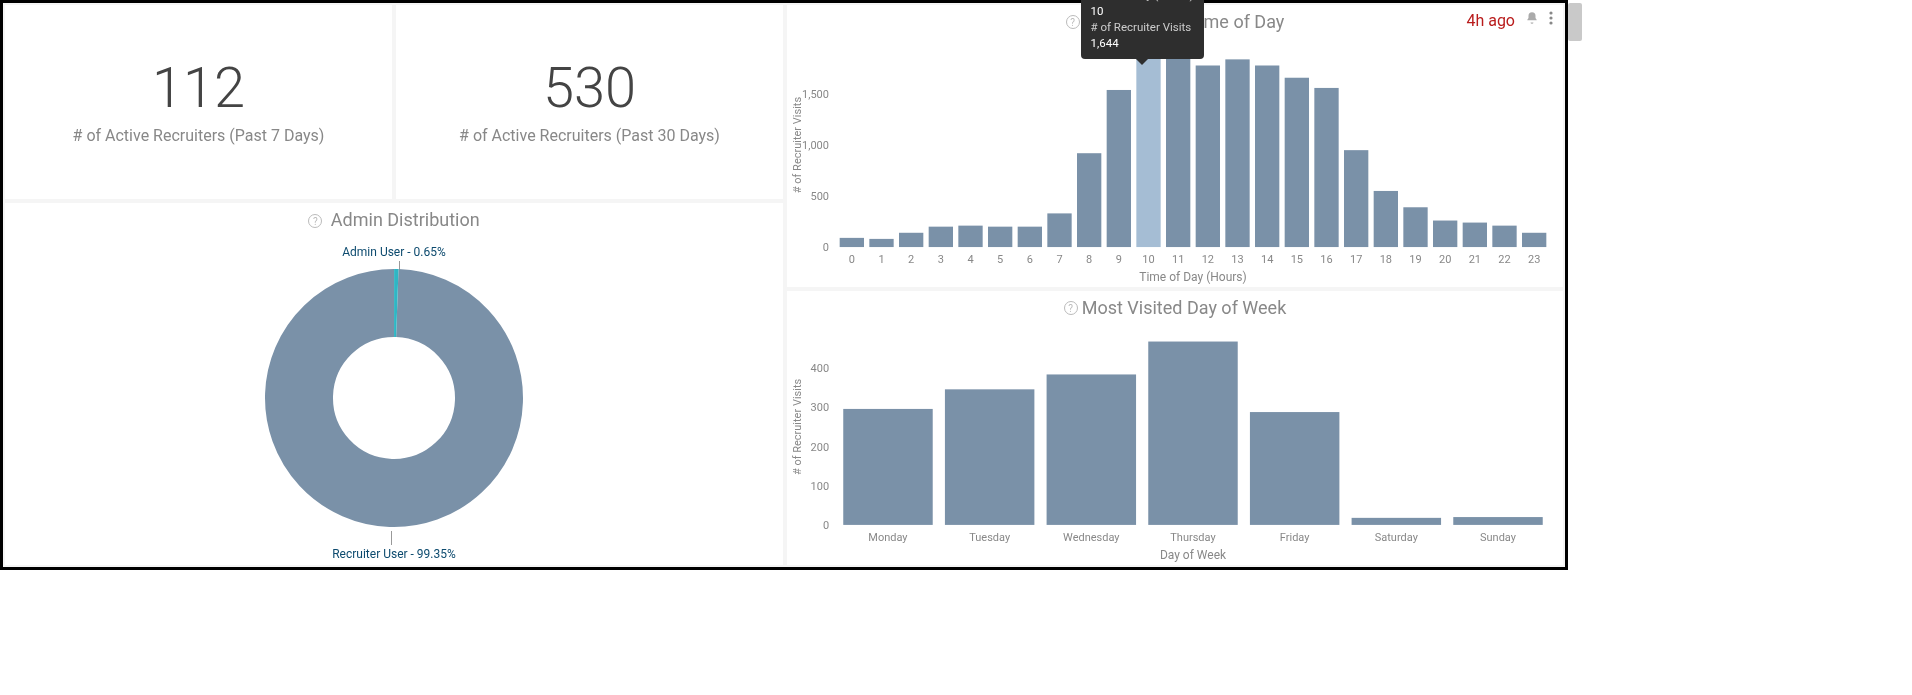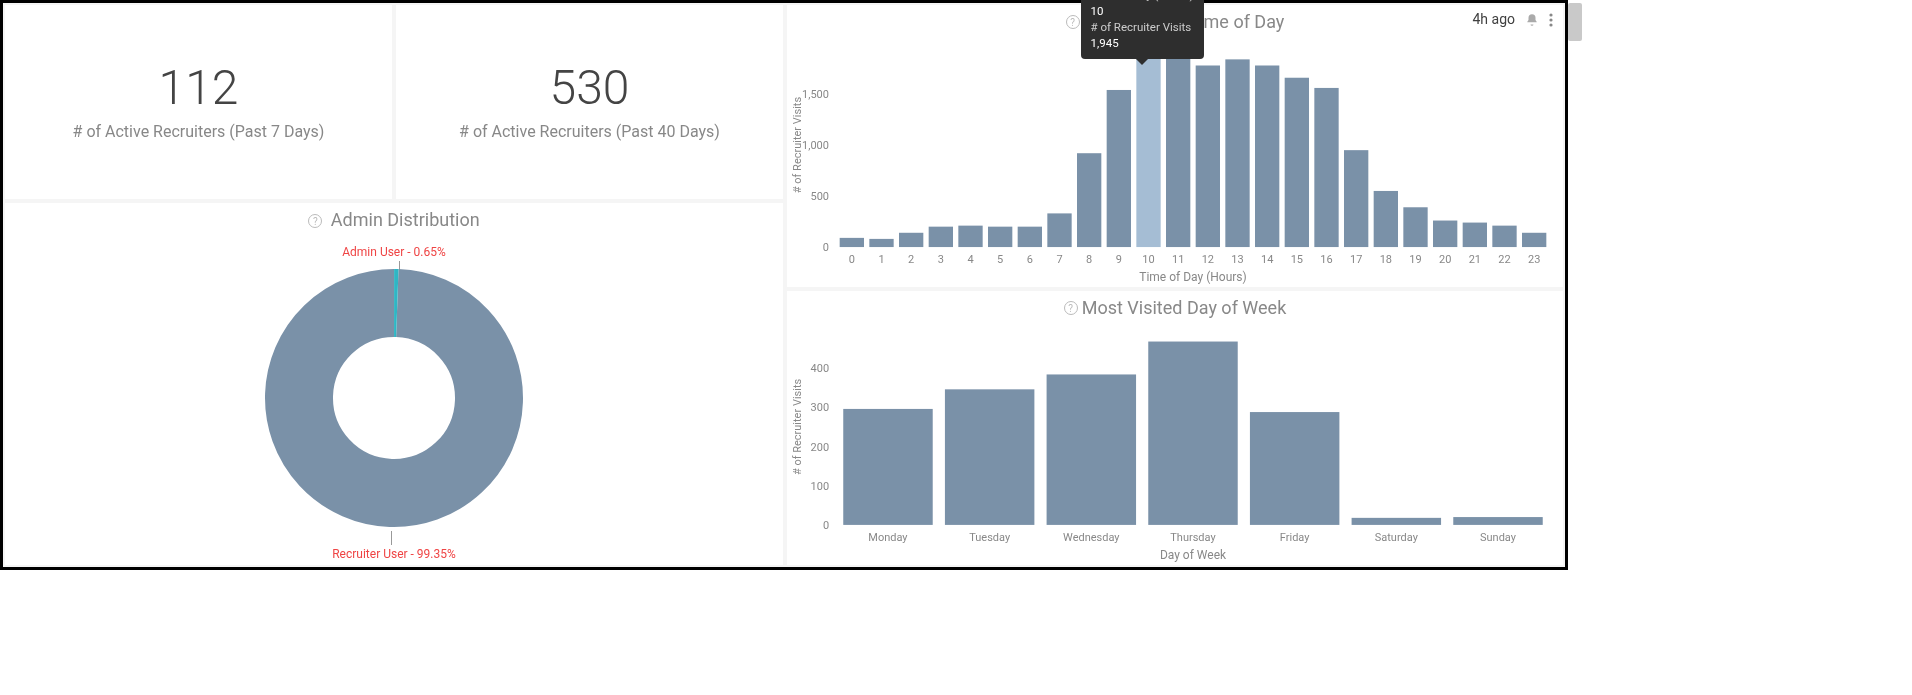--- a/index.html
+++ b/index.html
@@ -34,21 +34,21 @@
   .kpi-card {
     flex: 1;
     background: #fff;
     margin: 2px;
     display: flex;
     flex-direction: column;
     align-items: center;
     justify-content: center;
   }
   .kpi-value {
-    font-size: 48px;
+    font-size: 56px;
     font-weight: 300;
     color: #444;
     line-height: 1;
   }
   .kpi-label {
     font-size: 16px;
     color: #888;
     margin-top: 10px;
   }
   .donut-card {
@@ -77,21 +77,21 @@
     vertical-align: middle;
   }
   .donut-wrap {
     position: absolute;
     left: 50%; top: 54%;
     transform: translate(-50%, -50%);
   }
   .donut-label {
     position: absolute;
     font-size: 12px;
-    color: #ef4444;
+    color: #0c4a6e;
     white-space: nowrap;
   }
   .donut-label.top { left: 50%; top: 42px; transform: translateX(-50%); }
   .donut-label.bottom { left: 50%; bottom: 4px; transform: translateX(-50%); }
   .donut-leader-top {
     position: absolute;
     left: 50.7%;
     top: 58px;
     width: 1px;
     height: 14px;
@@ -120,24 +120,24 @@
     padding: 6px 0 0 0;
   }
   .chart-header .title {
     color: #888;
     font-size: 18px;
   }
   .chart-meta {
     position: absolute;
     right: 10px; top: 6px;
     display: flex;
-    align-items: flex-end;
+    align-items: flex-start;
     gap: 10px;
-    color: #404040;
-    font-size: 14px;
+    color: #b91c1c;
+    font-size: 16px;
   }
   .chart-meta .bell, .chart-meta .kebab {
     cursor: pointer;
     color: #aaa;
   }
   .chart-body {
     position: absolute;
     left: 0; right: 0; top: 30px; bottom: 0;
   }
   svg { display: block; }
@@ -184,21 +184,21 @@
 <div class="dashboard">
   <div class="left-col">
 
     <div class="kpi-row">
       <div class="kpi-card">
         <div class="kpi-value">112</div>
         <div class="kpi-label"># of Active Recruiters (Past 7 Days)</div>
       </div>
       <div class="kpi-card">
         <div class="kpi-value">530</div>
-        <div class="kpi-label"># of Active Recruiters (Past 40 Days)</div>
+        <div class="kpi-label"># of Active Recruiters (Past 30 Days)</div>
       </div>
     </div>
 
     <div class="donut-card">
       <div class="card-title">
         <span class="help">?</span>
         <span>Admin Distribution</span>
       </div>
       <div class="donut-label top">Admin User - 0.65%</div>
       <div class="donut-leader-top"></div>
@@ -293,21 +293,21 @@
             <text x="717.5000000000001" y="228" text-anchor="middle" class="tick-label">22</text>
             <rect x="735.0033333333333" y="197.72" width="24.326666666666664" height="14.280000000000001" class="bar"></rect>
             <text x="747.1666666666667" y="228" text-anchor="middle" class="tick-label">23</text>
             <text x="406" y="246" text-anchor="middle" class="axis-label">Time of Day (Hours)</text>
             <text x="0" y="0" text-anchor="middle" class="y-title" transform="translate(14 110) rotate(-90)"># of Recruiter Visits</text>
           </svg>
         <div class="tooltip" id="tod-tooltip" style="left: 293.5px; top: -56.39px;">
           <div class="tt-title">Time of Day (Hours)</div>
           <div class="tt-value">10</div>
           <div class="tt-title"># of Recruiter Visits</div>
-          <div class="tt-value">1,945</div>
+          <div class="tt-value">1,644</div>
         </div>
       </div>
     </div>
 
     <div class="chart-card dow">
       <div class="chart-header">
         <span class="help" style="display:inline-block;width:14px;height:14px;border:1px solid #bbb;border-radius:50%;font-size:10px;line-height:14px;text-align:center;color:#bbb;margin-right:4px;">?</span>
         <span class="title">Most Visited Day of Week</span>
       </div>
       <div class="chart-body">

